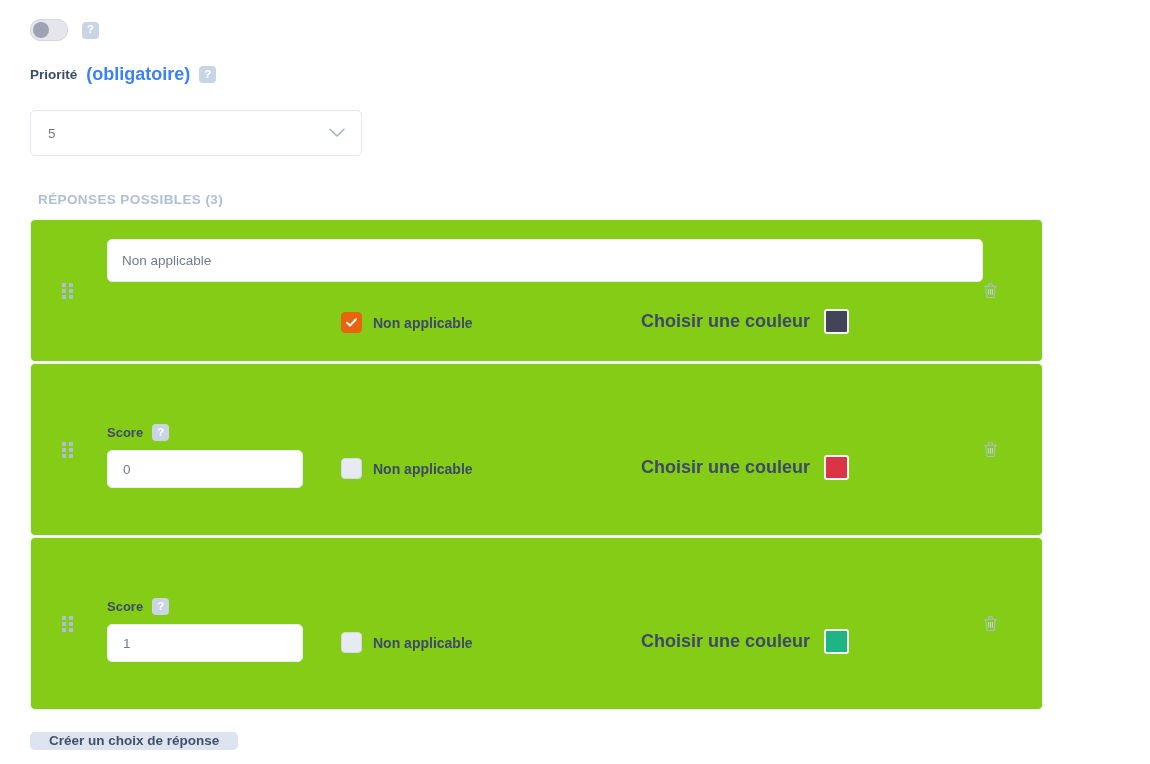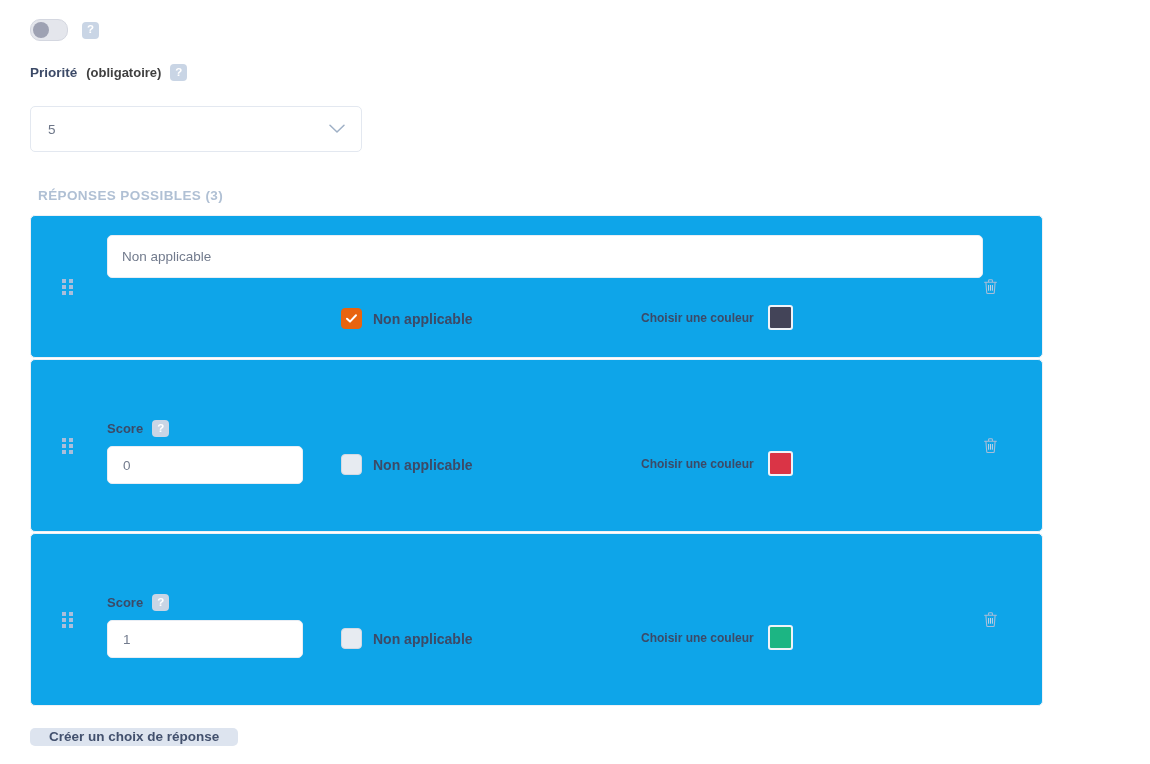--- a/index.html
+++ b/index.html
@@ -78,23 +78,23 @@
     align-items: center;
     gap: 9px;
     margin-bottom: 25px;
   }
   .priority-label {
     font-size: 13.5px;
     font-weight: bold;
     color: #3c4a67;
   }
   .priority-required {
-    font-size: 13px;
-    font-weight: bold;
-    color: #404040;
+    font-size: 18px;
+    font-weight: bold;
+    color: #3b82f6;
   }
   .select-box {
     width: 332px;
     height: 46px;
     box-sizing: border-box;
     border: 1px solid #e3e8f0;
     border-radius: 5px;
     background: #fff;
     display: flex;
     align-items: center;
@@ -123,21 +123,21 @@
 
   
   .cards {
     padding: 0 0 0 30px;
   }
   .card {
     width: 1013px;
     box-sizing: border-box;
     border: 1px solid #eef1f6;
     border-radius: 5px;
-    background: #0ea5e9;
+    background: #84cc16;
     position: relative;
     display: flex;
     align-items: center;
     margin-bottom: 1px;
   }
   .card.short { height: 143px; }
   .card.tall  { height: 173px; }
 
   .drag-handle {
     width: 14px;
@@ -247,21 +247,21 @@
 
   .color-group {
     display: flex;
     align-items: center;
     gap: 14px;
     flex: 0 0 auto;
     padding-bottom: 8px;
     cursor: pointer;
   }
   .color-label {
-    font-size: 12px;
+    font-size: 18px;
     font-weight: bold;
     color: #3c4a67;
     white-space: nowrap;
   }
   .swatch {
     width: 25px;
     height: 25px;
     border-radius: 3px;
     border: 2px solid #f0f3f8;
     box-sizing: border-box;

